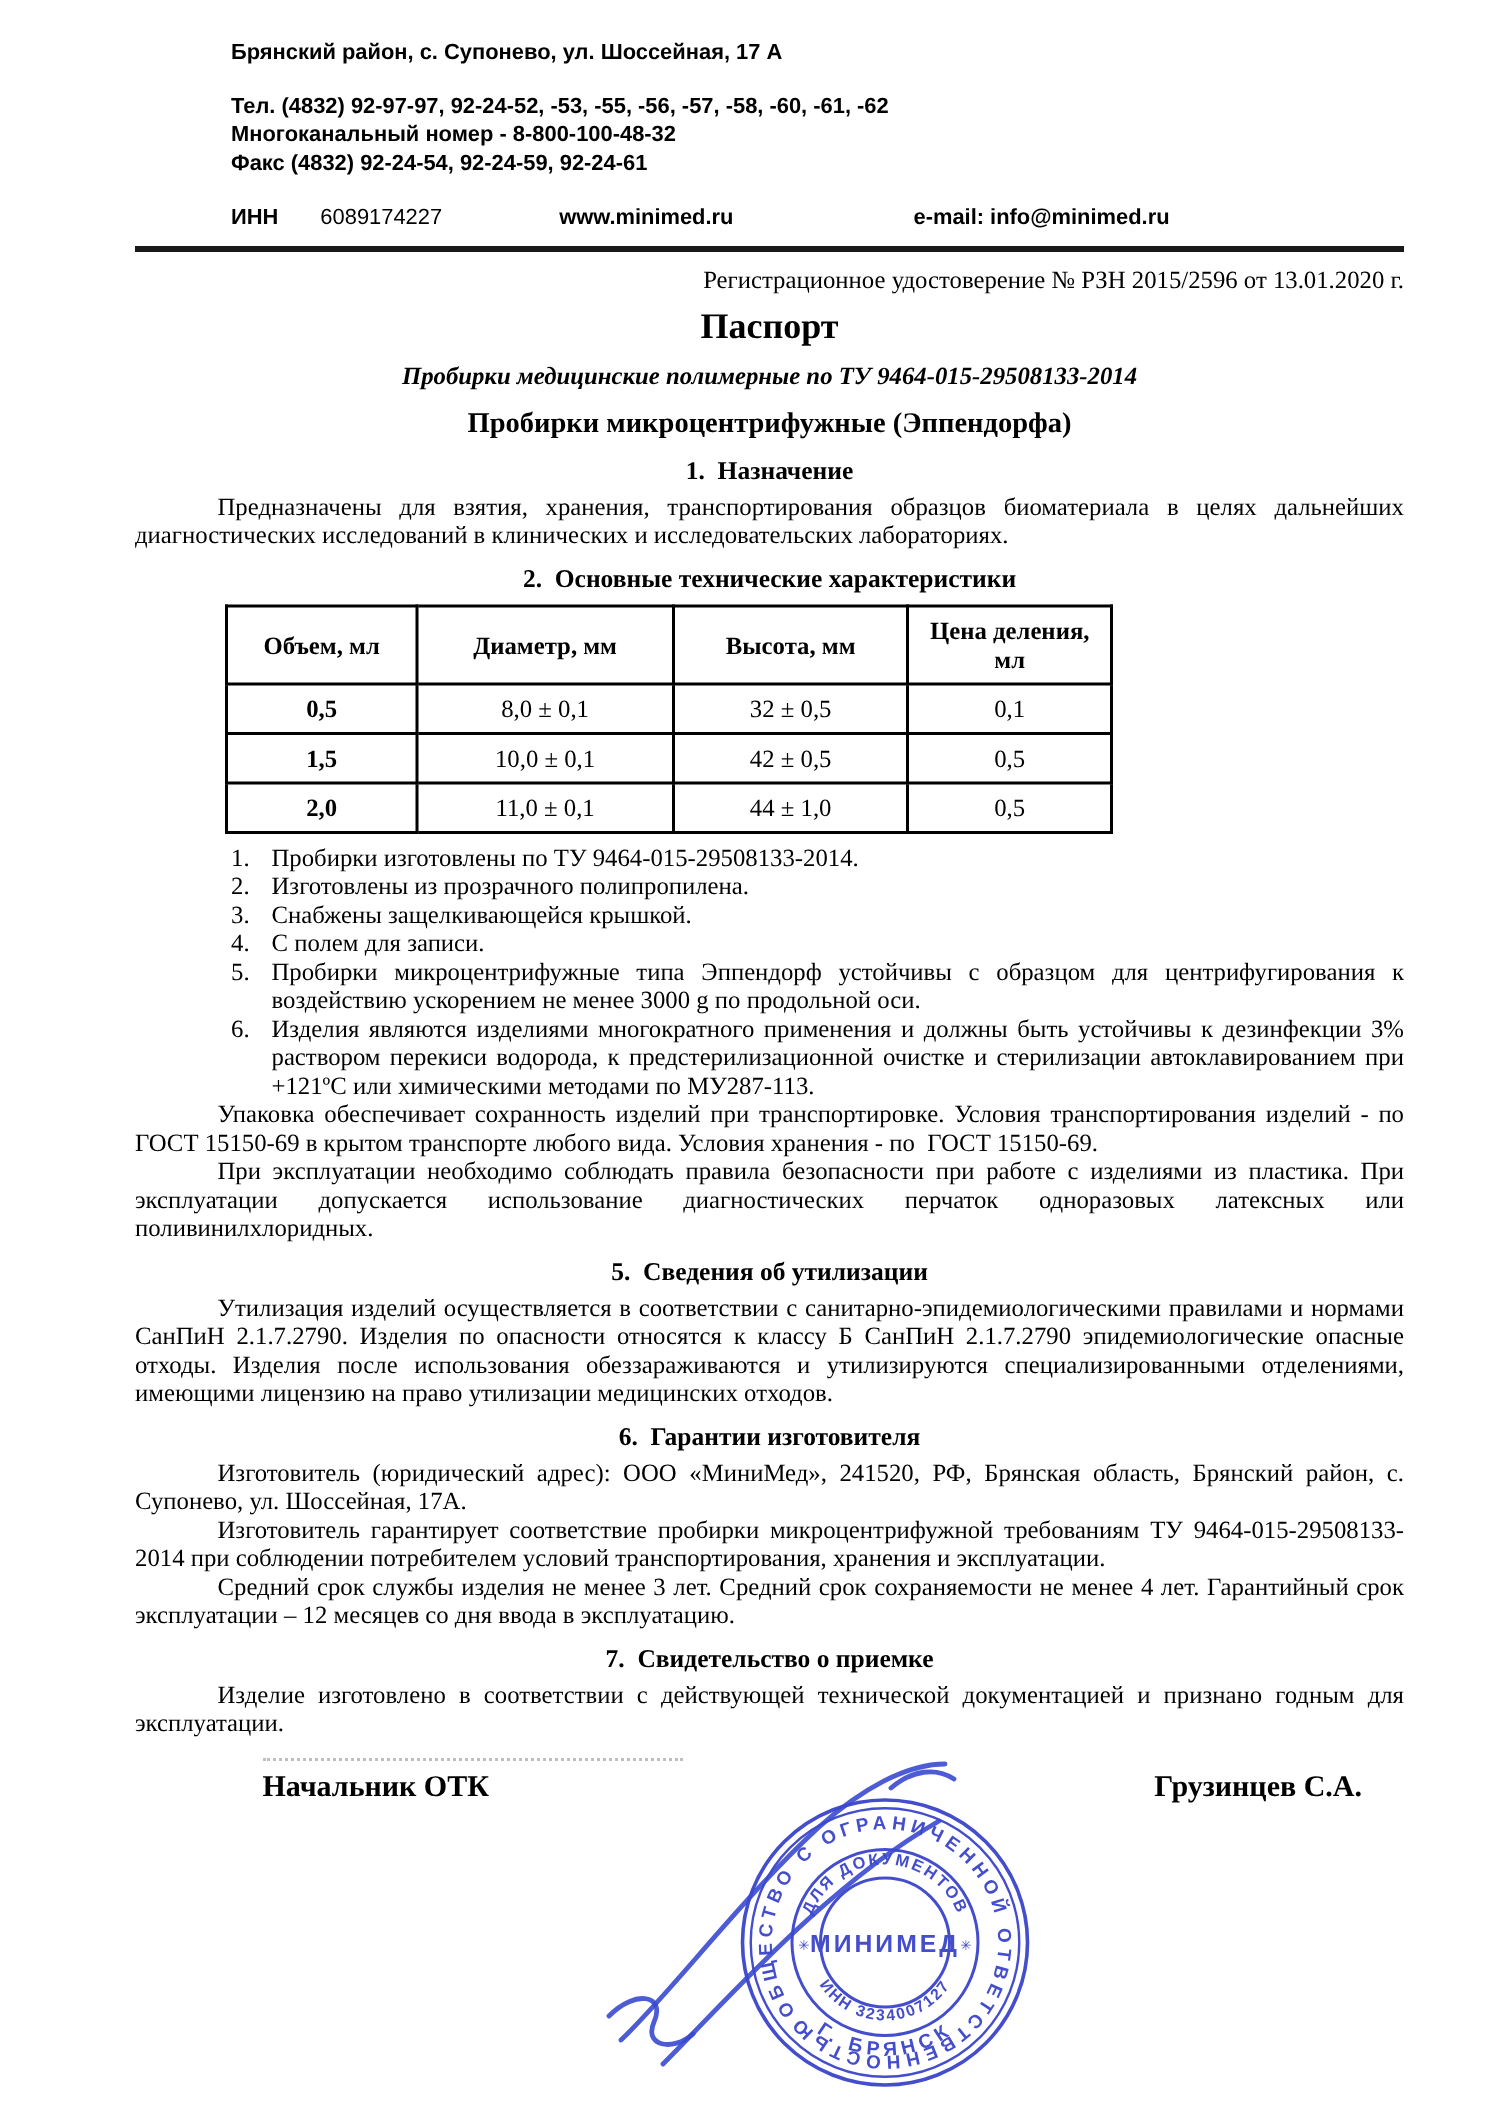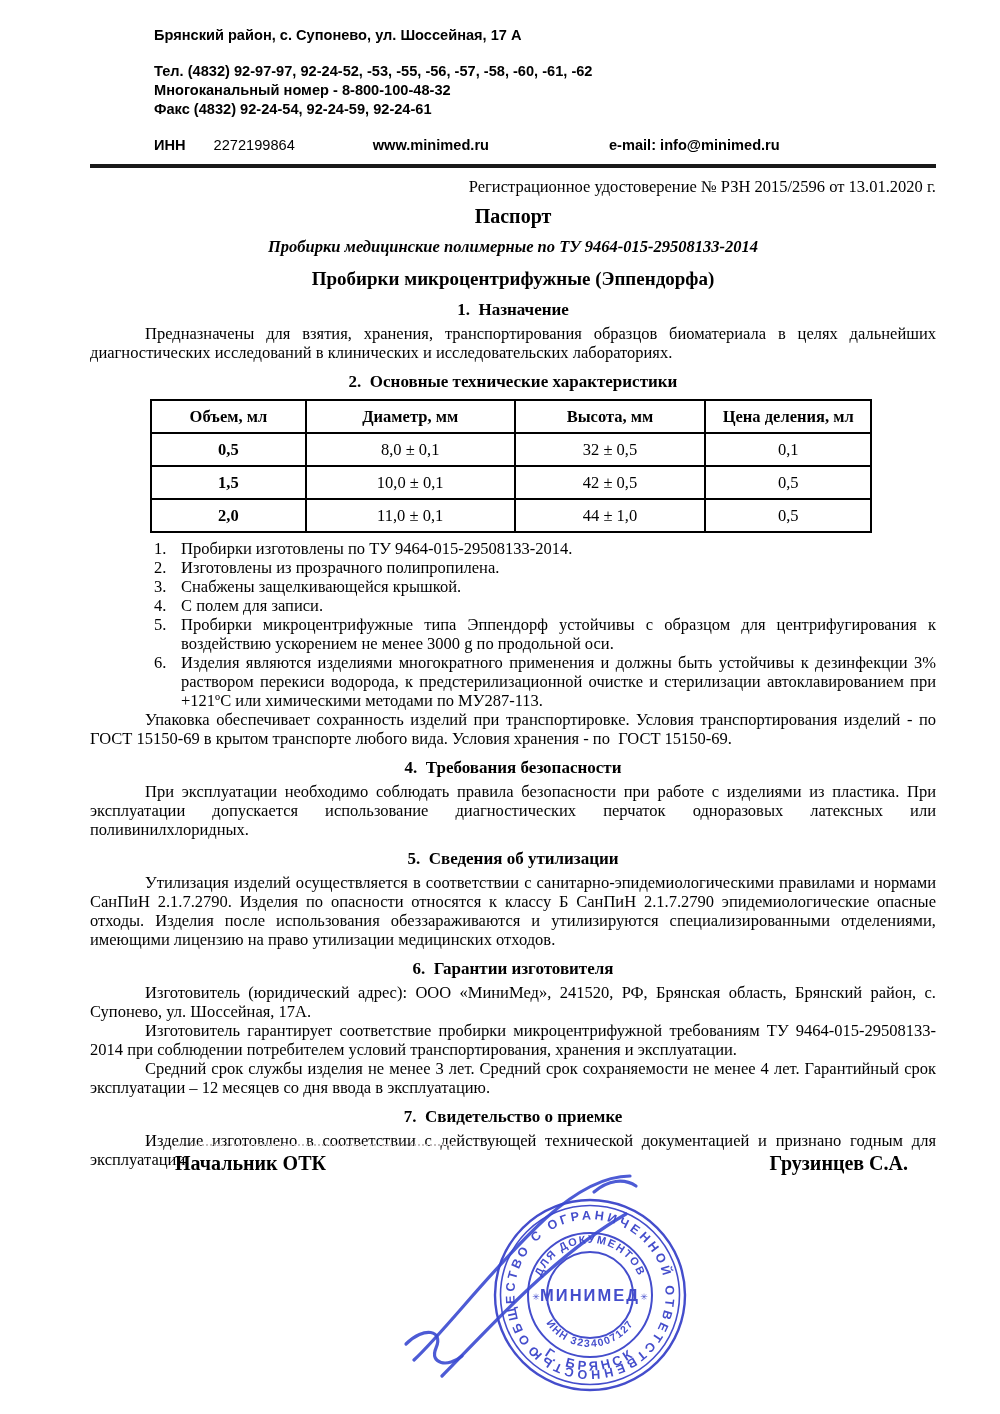--- a/index.html
+++ b/index.html
@@ -30,43 +30,43 @@
   .info-gap { height:17px; }
   .inn-row { display:flex; margin-top:17px;gap:20px; }
   .inn-value { font-weight:normal; margin-left:8px; }
   .website { margin-left:58px; }
   .email { margin-left:100px; }
 
   .rule { height:4px; background:#191919; margin-top:9px; }
 
   
   .reg-line { text-align:right; font-size:16.5px; margin:9px 0 0; }
-  .doc-title { text-align:center; font-size:20px; font-weight:bold; margin:8px 0 0; }
+  .doc-title { text-align:center; font-size:24px; font-weight:bold; margin:8px 0 0; }
   .doc-subtitle { text-align:center; font-size:16.5px; font-weight:bold; font-style:italic; margin:9px 0 0; }
   .product-title { text-align:center; font-size:19px; font-weight:bold; margin:11px 0 0; }
 
   .section-heading { text-align:center; font-size:17px; font-weight:bold; margin:10px 0 4px; }
   .body-par { font-size:16.5px; line-height:19px; text-align:justify; text-indent:55px; margin:0; }
 
   
-  .spec-table-wrap { margin:7px 0 0 60px; width:722px; }
+  .spec-table-wrap { margin:7px 0 0 60px; width:592px; }
   table.spec { border-collapse:collapse; width:100%; table-layout:fixed; }
   .spec th, .spec td { border:2px solid #000; text-align:center; vertical-align:middle;
     font-size:16.5px; line-height:19px; padding:6px 2px; }
   .spec th { font-weight:bold; }
   .spec td.c0 { font-weight:bold; }
 
   
   .features { margin:6px 0 0 64px; }
   .feature-item { display:flex; font-size:16.5px; line-height:19px; }
   .feature-num { flex:none; width:27px; }
   .feature-text { flex:1; text-align:justify; }
 
   
-  .sig-row { position:absolute; left:90px; right:64px; top:1152px;
+  .sig-row { position:absolute; left:90px; right:64px; top:1180px;
     display:flex; justify-content:space-between;
     font-size:20px; font-weight:bold; }
   .sig-left { margin-left:85px; position:relative; }
   .sig-right { margin-right:28px; }
   .dotted-line { position:absolute; left:0; top:-8px; width:280px;
     border-top:2px dotted #c3bdbd; }
 
   
   .stamp-block { position:absolute; left:398px; top:1162px; width:320px; height:250px; }
   .stamp-svg text { fill:#2b35c5; }
@@ -82,21 +82,21 @@
     <div class="header-row">
 
       <div class="header-info">
         <div>Брянский район, с. Супонево, ул. Шоссейная, 17 А</div>
         <div class="info-gap"></div>
         <div>Тел. (4832) 92-97-97, 92-24-52, -53, -55, -56, -57, -58, -60, -61, -62</div>
         <div>Многоканальный номер - 8-800-100-48-32</div>
         <div>Факс (4832) 92-24-54, 92-24-59, 92-24-61</div>
         <div class="inn-row">
           <span>ИНН</span>
-          <span class="inn-value">2272199864</span>
+          <span class="inn-value">6089174227</span>
           <span class="website">www.minimed.ru</span>
           <span class="email">e-mail: info@minimed.ru</span>
         </div>
       </div>
     </div>
 
     <div class="rule"></div>
 
     <p class="reg-line">Регистрационное удостоверение № РЗН 2015/2596 от 13.01.2020 г.</p>
     <h1 class="doc-title">Паспорт</h1>
@@ -168,21 +168,20 @@
         <span class="feature-text">Пробирки микроцентрифужные типа Эппендорф устойчивы с образцом для центрифугирования к воздействию ускорением не менее 3000 g по продольной оси.</span>
       </div>
       <div class="feature-item">
         <span class="feature-num">6.</span>
         <span class="feature-text">Изделия являются изделиями многократного применения и должны быть устойчивы к дезинфекции 3% раствором перекиси водорода, к предстерилизационной очистке и стерилизации автоклавированием при +121ºС или химическими методами по МУ287-113.</span>
       </div>
     </div>
 
     <p class="body-par">Упаковка обеспечивает сохранность изделий при транспортировке. Условия транспортирования изделий - по ГОСТ 15150-69 в крытом транспорте любого вида. Условия хранения - по&nbsp; ГОСТ 15150-69.</p>
 
-    <h3 class="section-heading">4.&nbsp;&nbsp;Требования безопасности</h3>
     <p class="body-par">При эксплуатации необходимо соблюдать правила безопасности при работе с изделиями из пластика. При эксплуатации допускается использование диагностических перчаток одноразовых латексных или поливинилхлоридных.</p>
 
     <h3 class="section-heading">5.&nbsp;&nbsp;Сведения об утилизации</h3>
     <p class="body-par">Утилизация изделий осуществляется в соответствии с санитарно-эпидемиологическими правилами и нормами СанПиН 2.1.7.2790. Изделия по опасности относятся к классу Б СанПиН 2.1.7.2790 эпидемиологические опасные отходы. Изделия после использования обеззараживаются и утилизируются специализированными отделениями, имеющими лицензию на право утилизации медицинских отходов.</p>
 
     <h3 class="section-heading">6.&nbsp;&nbsp;Гарантии изготовителя</h3>
     <p class="body-par">Изготовитель (юридический адрес): ООО «МиниМед», 241520, РФ, Брянская область, Брянский район, с. Супонево, ул. Шоссейная, 17А.</p>
     <p class="body-par">Изготовитель гарантирует соответствие пробирки микроцентрифужной требованиям ТУ 9464-015-29508133-2014 при соблюдении потребителем условий транспортирования, хранения и эксплуатации.</p>
     <p class="body-par">Средний срок службы изделия не менее 3 лет. Средний срок сохраняемости не менее 4 лет. Гарантийный срок эксплуатации – 12 месяцев со дня ввода в эксплуатацию.</p>
 

